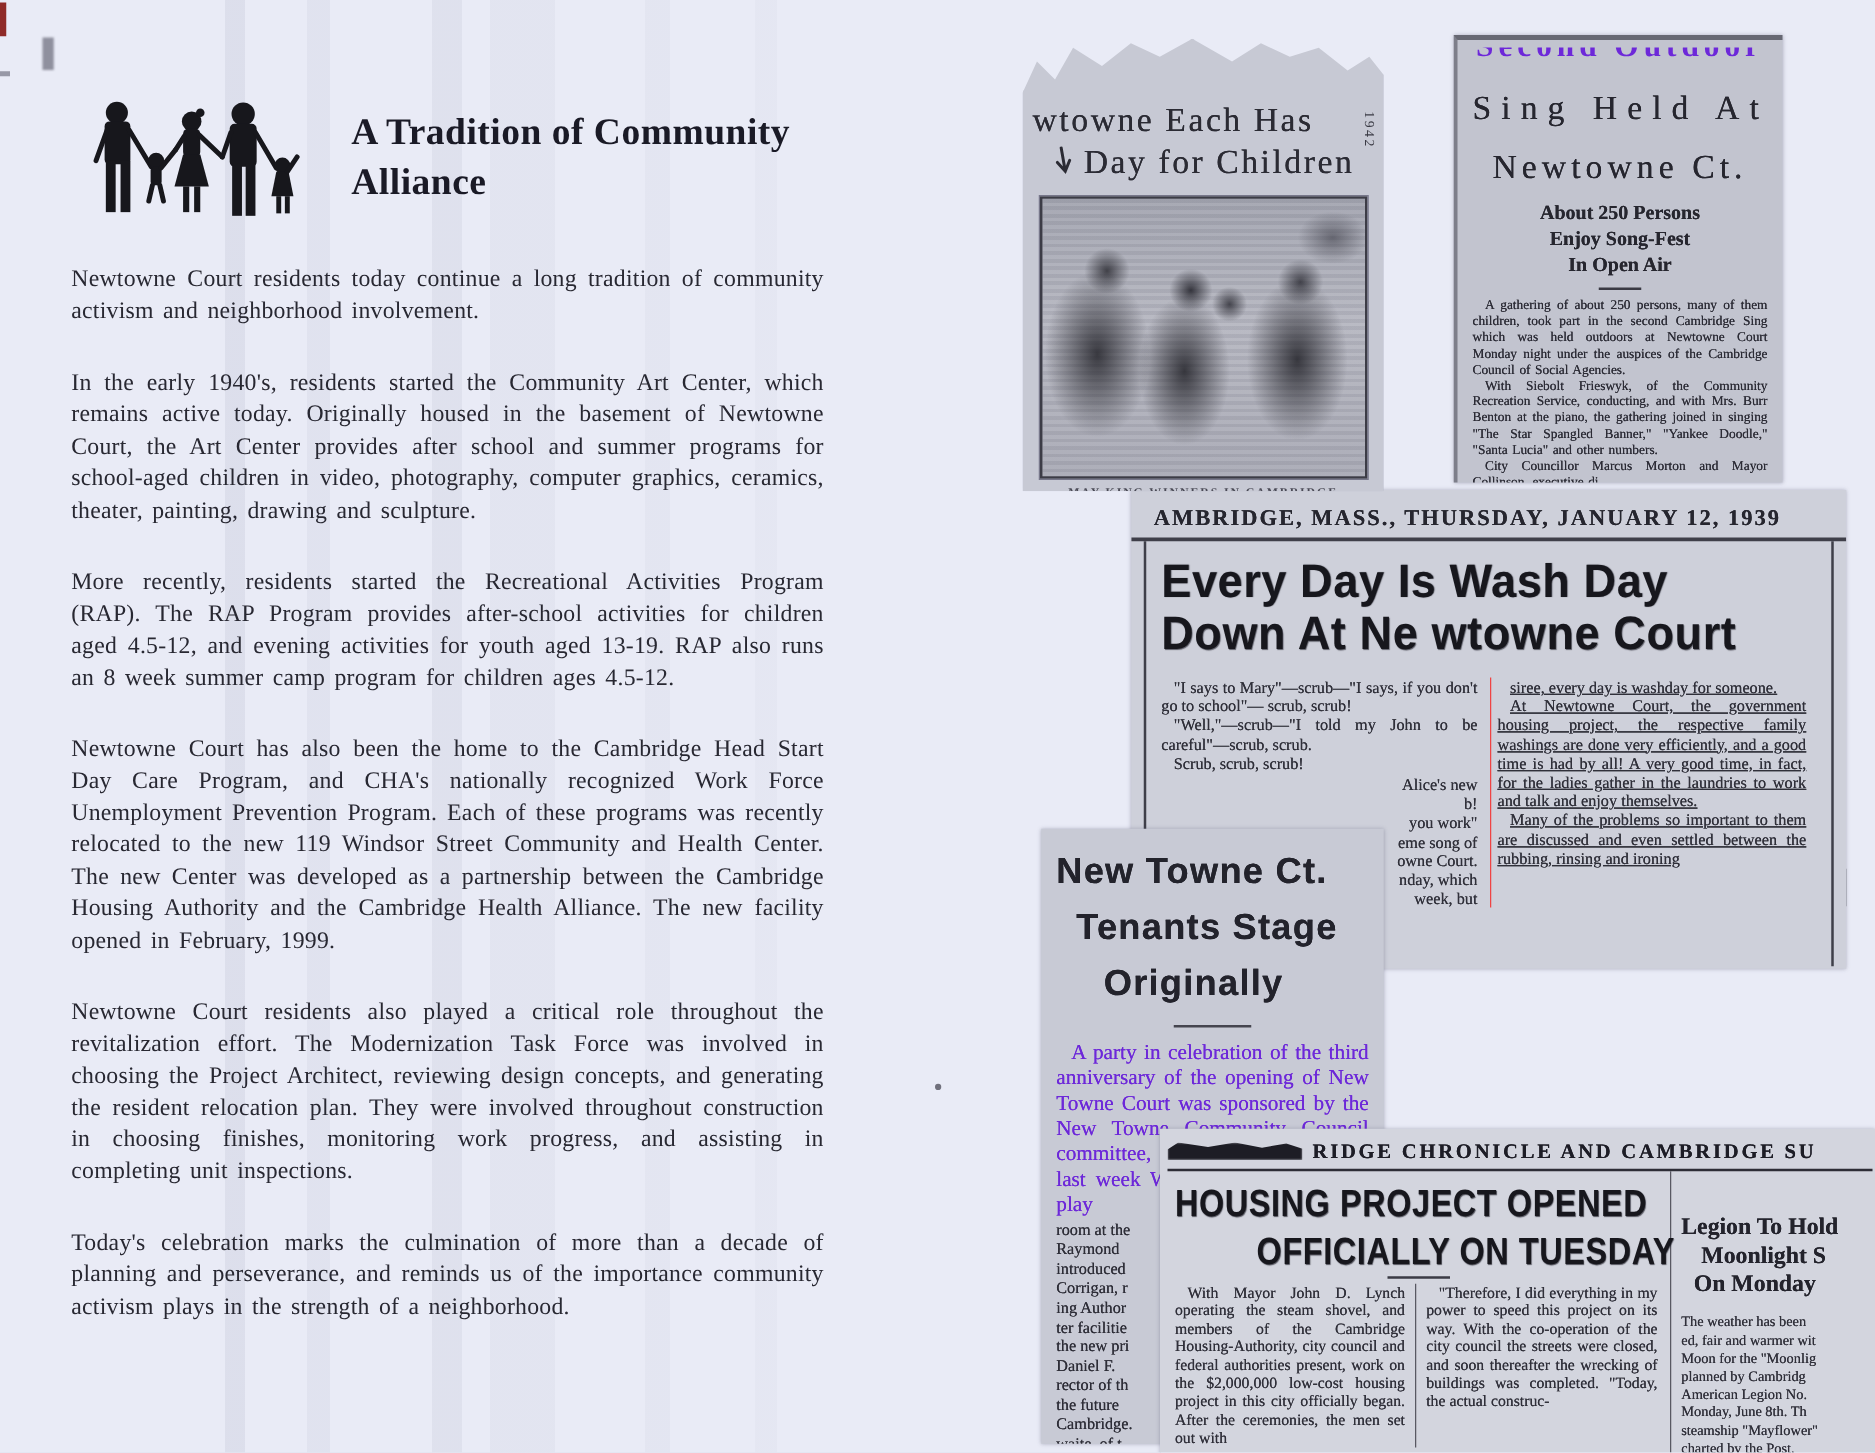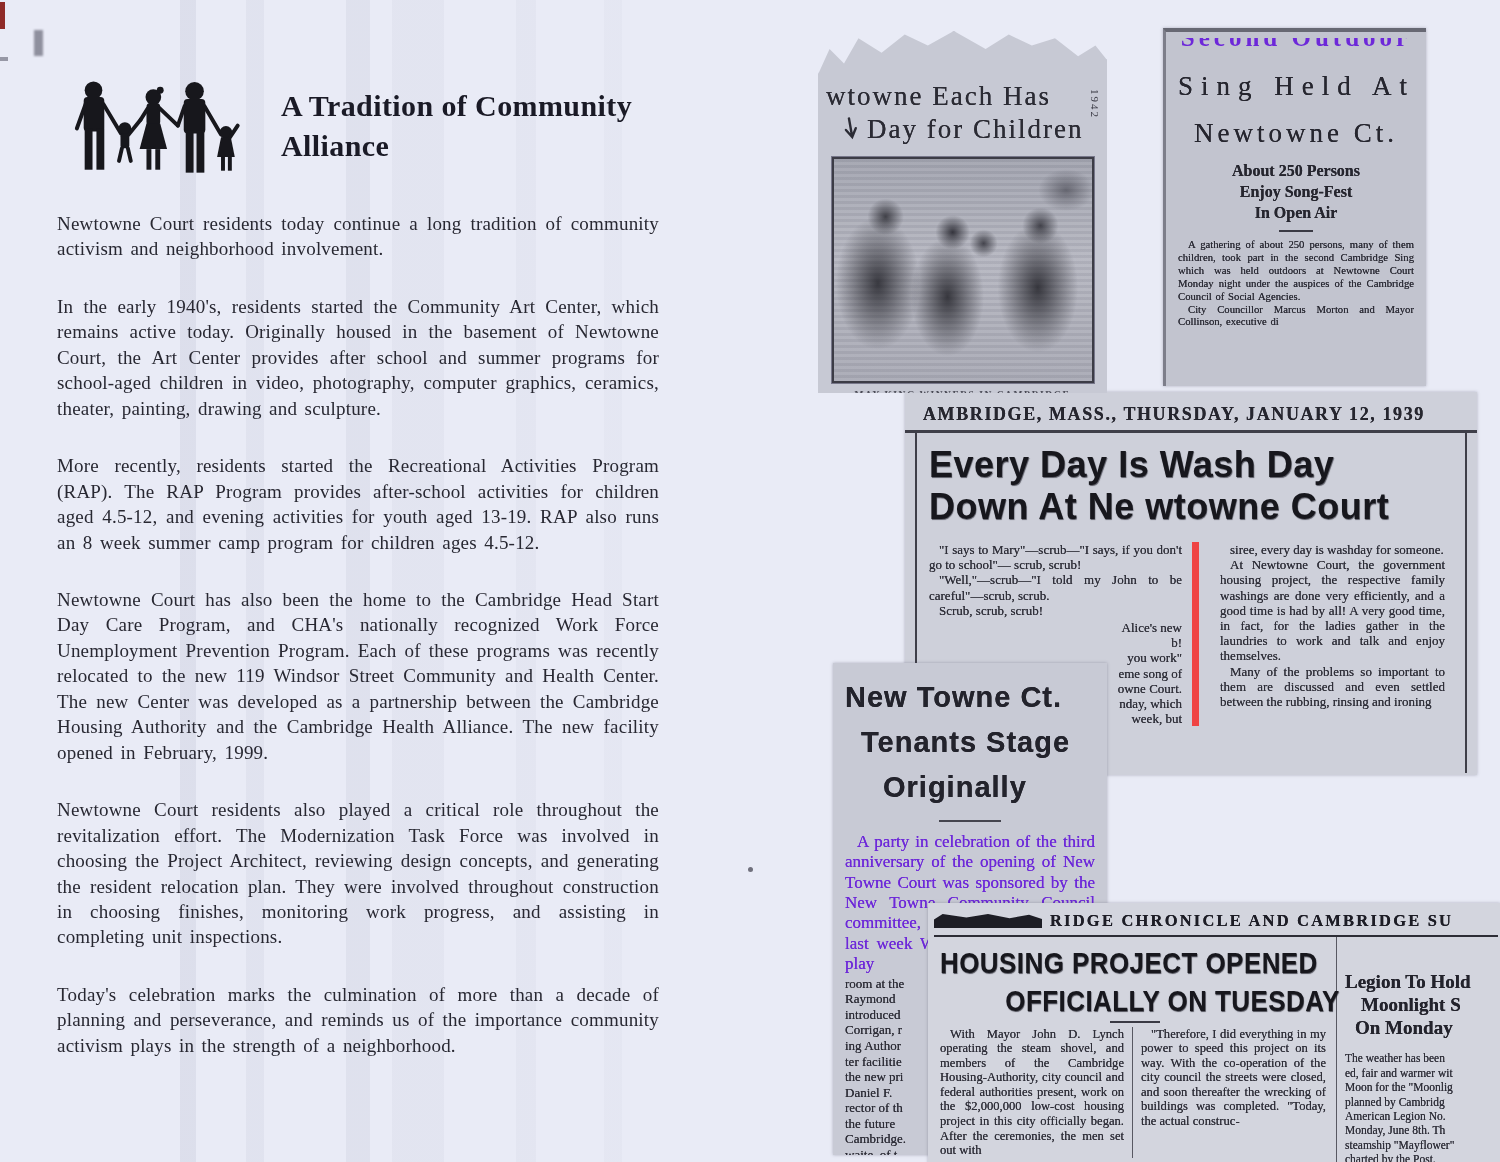--- a/index.html
+++ b/index.html
@@ -62,21 +62,21 @@
   .clipB .bod p{margin:0;text-indent:10px;}
   
   .clipC{left:905px;top:392px;width:572px;height:383px;background:#ced0da;z-index:1;box-sizing:border-box;}
   .dateline{padding:12px 14px 5px 18px;font-size:18px;font-weight:bold;letter-spacing:1.6px;color:#26262f;
     border-bottom:3px solid #3f3f49;white-space:nowrap;}
   .washbox{margin:0 10px;border-left:2px solid #3f3f49;border-right:2px solid #3f3f49;padding:10px 10px 0 12px;height:340px;box-sizing:border-box;}
   .washh{font-family:"Liberation Sans",sans-serif;font-weight:bold;font-size:36px;letter-spacing:.5px;color:#17171d;
     line-height:1.18;text-shadow:.6px .6px .8px rgba(20,20,30,.6);transform:scaleY(1.04);transform-origin:top left;white-space:nowrap;}
   .washcols{display:flex;margin-top:14px;font-size:13px;line-height:1.17;text-align:justify;color:#30303a;}
   .washcols .c{width:50%;box-sizing:border-box;}
-  .washcols .c + .c{border-left:7px solid #ef4444;padding-left:21px;}
+  .washcols .c + .c{border-left:1px solid #ef4444;padding-left:5px;text-decoration:underline;}
   .washcols .c{padding-right:10px;}
   .washcols p{margin:0;text-indent:10px;}
   .frag{text-align:right;margin-top:2px;}
   .frag div{white-space:nowrap;}
   
   .clipD{left:833px;top:663px;width:274px;height:492px;background:#c8cad5;z-index:3;padding:12px 12px 0 12px;box-sizing:border-box;}
   .annh{font-family:"Liberation Sans",sans-serif;font-weight:bold;font-size:29px;letter-spacing:1px;color:#23232c;line-height:1.55;white-space:nowrap;}
   .annh .l2{padding-left:16px;}
   .annh .l3{padding-left:38px;}
   .clipD .div{width:62px;margin:10px auto;border-top:2px solid #45454f;}
@@ -197,20 +197,21 @@
     <div class="s1 np">Sing Held At</div>
     <div class="s2 np">Newtowne Ct.</div>
     <div class="sub np">
       <div>About 250 Persons</div>
       <div>Enjoy Song-Fest</div>
       <div>In Open Air</div>
     </div>
     <div class="div"></div>
     <div class="bod np">
       <p>A gathering of about 250 persons, many of them children, took part in the second Cambridge Sing which was held outdoors at Newtowne Court Monday night under the auspices of the Cambridge Council of Social Agencies.</p>
+      <p>With Siebolt Frieswyk, of the Community Recreation Service, conducting, and with Mrs. Burr Benton at the piano, the gathering joined in singing "The Star Spangled Banner," "Yankee Doodle," "Santa Lucia" and other numbers.</p>
       <p>City Councillor Marcus Morton and Mayor Collinson, executive di</p>
     </div>
   </div>
 
   <div class="clip clipC">
     <div class="dateline np">AMBRIDGE, MASS., THURSDAY, JANUARY 12, 1939</div>
     <div class="washbox">
       <div class="washh">Every Day Is Wash Day</div>
       <div class="washh">Down At Ne wtowne Court</div>
       <div class="washcols np">

